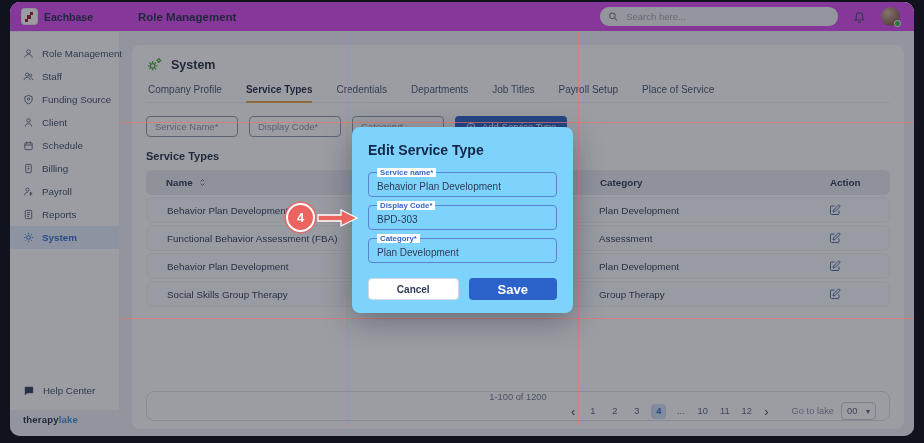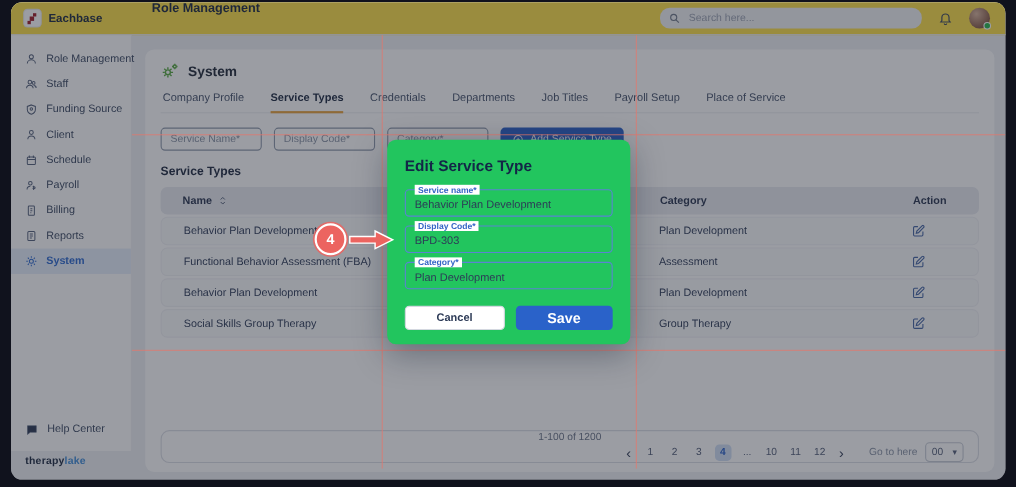--- a/index.html
+++ b/index.html
@@ -1,21 +1,21 @@
 <!DOCTYPE html>
 <html><head>
 <meta charset="utf-8">
 <style>
   html,body{margin:0;padding:0;background:#06070d;}
   *{box-sizing:border-box;}
   .stage{position:relative;width:924px;height:443px;background:#10121d;font-family:"Liberation Sans",sans-serif;overflow:hidden;}
   .app{position:absolute;left:10px;top:2px;width:904px;height:434px;background:#eef0f4;border-radius:10px;overflow:hidden;}
 
   
-  .topbar{position:absolute;left:0;top:0;width:100%;height:30px;background:#fde047;display:flex;border-bottom:1px solid #f0f1f4;}
+  .topbar{position:absolute;left:0;top:0;width:100%;height:30px;background:#d946ef;display:flex;align-items:center;border-bottom:1px solid #f0f1f4;}
   .brand-area{flex:0 0 110px;display:flex;align-items:center;gap:7px;padding-left:12px;}
   .logo-box{width:15px;height:15px;border-radius:3px;background:#fff;box-shadow:0 0 0 1px #ececec;position:relative;}
   .logo-box .sq{position:absolute;background:#9e1c28;}
   .sq1{left:8px;top:3px;width:3px;height:3px;}
   .sq2{left:5px;top:6px;width:4px;height:4px;}
   .sq3{left:3px;top:10px;width:3px;height:3px;}
   .brand{font-size:10.5px;font-weight:bold;color:#1c2940;}
   .topbar-title{font-size:11.5px;font-weight:bold;color:#1c2940;margin-left:18px;}
   .topbar-right{margin-left:auto;display:flex;align-items:center;gap:15px;padding-right:14px;}
   .search{width:238px;height:19px;background:#f1f2f5;border-radius:9px;display:flex;align-items:center;gap:6px;padding:0 8px;}
@@ -61,21 +61,21 @@
   .caret{font-size:8px;color:#55607a;}
 
   
   .dim{position:absolute;inset:0;background:rgba(33,37,51,0.45);z-index:10;}
   .guide{position:absolute;background:rgba(228,120,108,0.7);z-index:12;}
   .gh{left:110px;right:0;height:1px;}
   .gh-top{top:120px;} .gh-bottom{top:316px;}
   .gv{top:30px;bottom:10px;width:1px;}
   .gv-left{left:337px;} .gv-right{left:568px;}
 
-  .modal{position:absolute;left:342px;top:125px;width:221px;height:186px;background:#22c55e;border-radius:8px;z-index:20;box-shadow:0 8px 30px rgba(10,20,40,.35);padding:15px 16px;}
+  .modal{position:absolute;left:342px;top:125px;width:221px;height:186px;background:#7dd3fc;border-radius:8px;z-index:20;box-shadow:0 8px 30px rgba(10,20,40,.35);padding:15px 16px;}
   .modal-title{font-size:14px;font-weight:bold;color:#132647;}
   .field{position:relative;margin-top:8px;height:25px;border:1.3px solid #5b83d2;border-radius:4px;}
   .field.first{margin-top:14px;}
   .field label{position:absolute;top:-5px;left:8px;background:#fff;padding:0 3px;font-size:7.8px;color:#3566c6;font-weight:bold;white-space:nowrap;}
   .field input{width:100%;height:100%;border:none;outline:none;background:transparent;padding:4px 8px 0;font-size:10px;color:#2d3b57;font-family:inherit;}
   .modal-actions{display:flex;gap:10px;margin-top:15px;}
   .btn-cancel{flex:1;height:22px;border:1px solid #d4d8e0;background:#fff;border-radius:4px;font-size:10px;font-weight:bold;color:#2d3b57;font-family:inherit;cursor:pointer;}
   .btn-save{flex:1;height:22px;border:none;background:#2a62c9;border-radius:4px;font-size:13px;font-weight:bold;color:#fff;font-family:inherit;cursor:pointer;}
 
   .anno-circle{position:absolute;left:276px;top:201px;width:29px;height:29px;border-radius:50%;background:#ec6460;border:2.5px solid #fff;box-shadow:0 0 0 1.5px rgba(236,100,96,.85);z-index:30;display:flex;align-items:center;justify-content:center;color:#fff;font-size:13px;font-weight:bold;}
@@ -148,32 +148,32 @@
       </div>
       <div class="side-item">
         <svg width="11" height="11" viewBox="0 0 24 24" fill="none" stroke-width="2">
             <rect x="4" y="6" width="16" height="15" rx="2"></rect>
             <path d="M8 3v5M16 3v5M4 11h16"></path>
           </svg>
         <span>Schedule</span>
       </div>
       <div class="side-item">
         <svg width="11" height="11" viewBox="0 0 24 24" fill="none" stroke-width="2">
+            <rect x="6" y="3" width="12" height="18" rx="1.5"></rect>
+            <path d="M10 8h4M10 12h4M10 16h2"></path>
+          </svg>
+        <span>Billing</span>
+      </div>
+      <div class="side-item">
+        <svg width="11" height="11" viewBox="0 0 24 24" fill="none" stroke-width="2">
             <circle cx="10" cy="8" r="3.5"></circle>
             <path d="M3.5 20c0-3.5 3-6 6.5-6"></path>
             <path d="M16.5 13v8M14.5 15h3.3a1.6 1.6 0 0 1 0 3.2h-3.3"></path>
           </svg>
         <span>Payroll</span>
-      </div>
-      <div class="side-item">
-        <svg width="11" height="11" viewBox="0 0 24 24" fill="none" stroke-width="2">
-            <rect x="6" y="3" width="12" height="18" rx="1.5"></rect>
-            <path d="M10 8h4M10 12h4M10 16h2"></path>
-          </svg>
-        <span>Billing</span>
       </div>
       <div class="side-item">
         <svg width="11" height="11" viewBox="0 0 24 24" fill="none" stroke-width="2">
             <rect x="5" y="3" width="14" height="18" rx="2"></rect>
             <path d="M9 8h6M9 12h6M9 16h4"></path>
           </svg>
         <span>Reports</span>
       </div>
       <div class="side-item active">
         <svg width="11" height="11" viewBox="0 0 24 24" fill="none" stroke-width="2">
@@ -297,21 +297,21 @@
             <span class="chev">‹</span>
             <span class="page-num">1</span>
             <span class="page-num">2</span>
             <span class="page-num">3</span>
             <span class="page-num active">4</span>
             <span class="page-num">...</span>
             <span class="page-num">10</span>
             <span class="page-num">11</span>
             <span class="page-num">12</span>
             <span class="chev">›</span>
-            <span class="goto">Go to here</span>
+            <span class="goto">Go to lake</span>
             <span class="goto-select">
               <span>00</span>
               <span class="caret">▾</span>
             </span>
           </div>
         </div>
       </div>
     </main>
 
     <div class="dim"></div>

